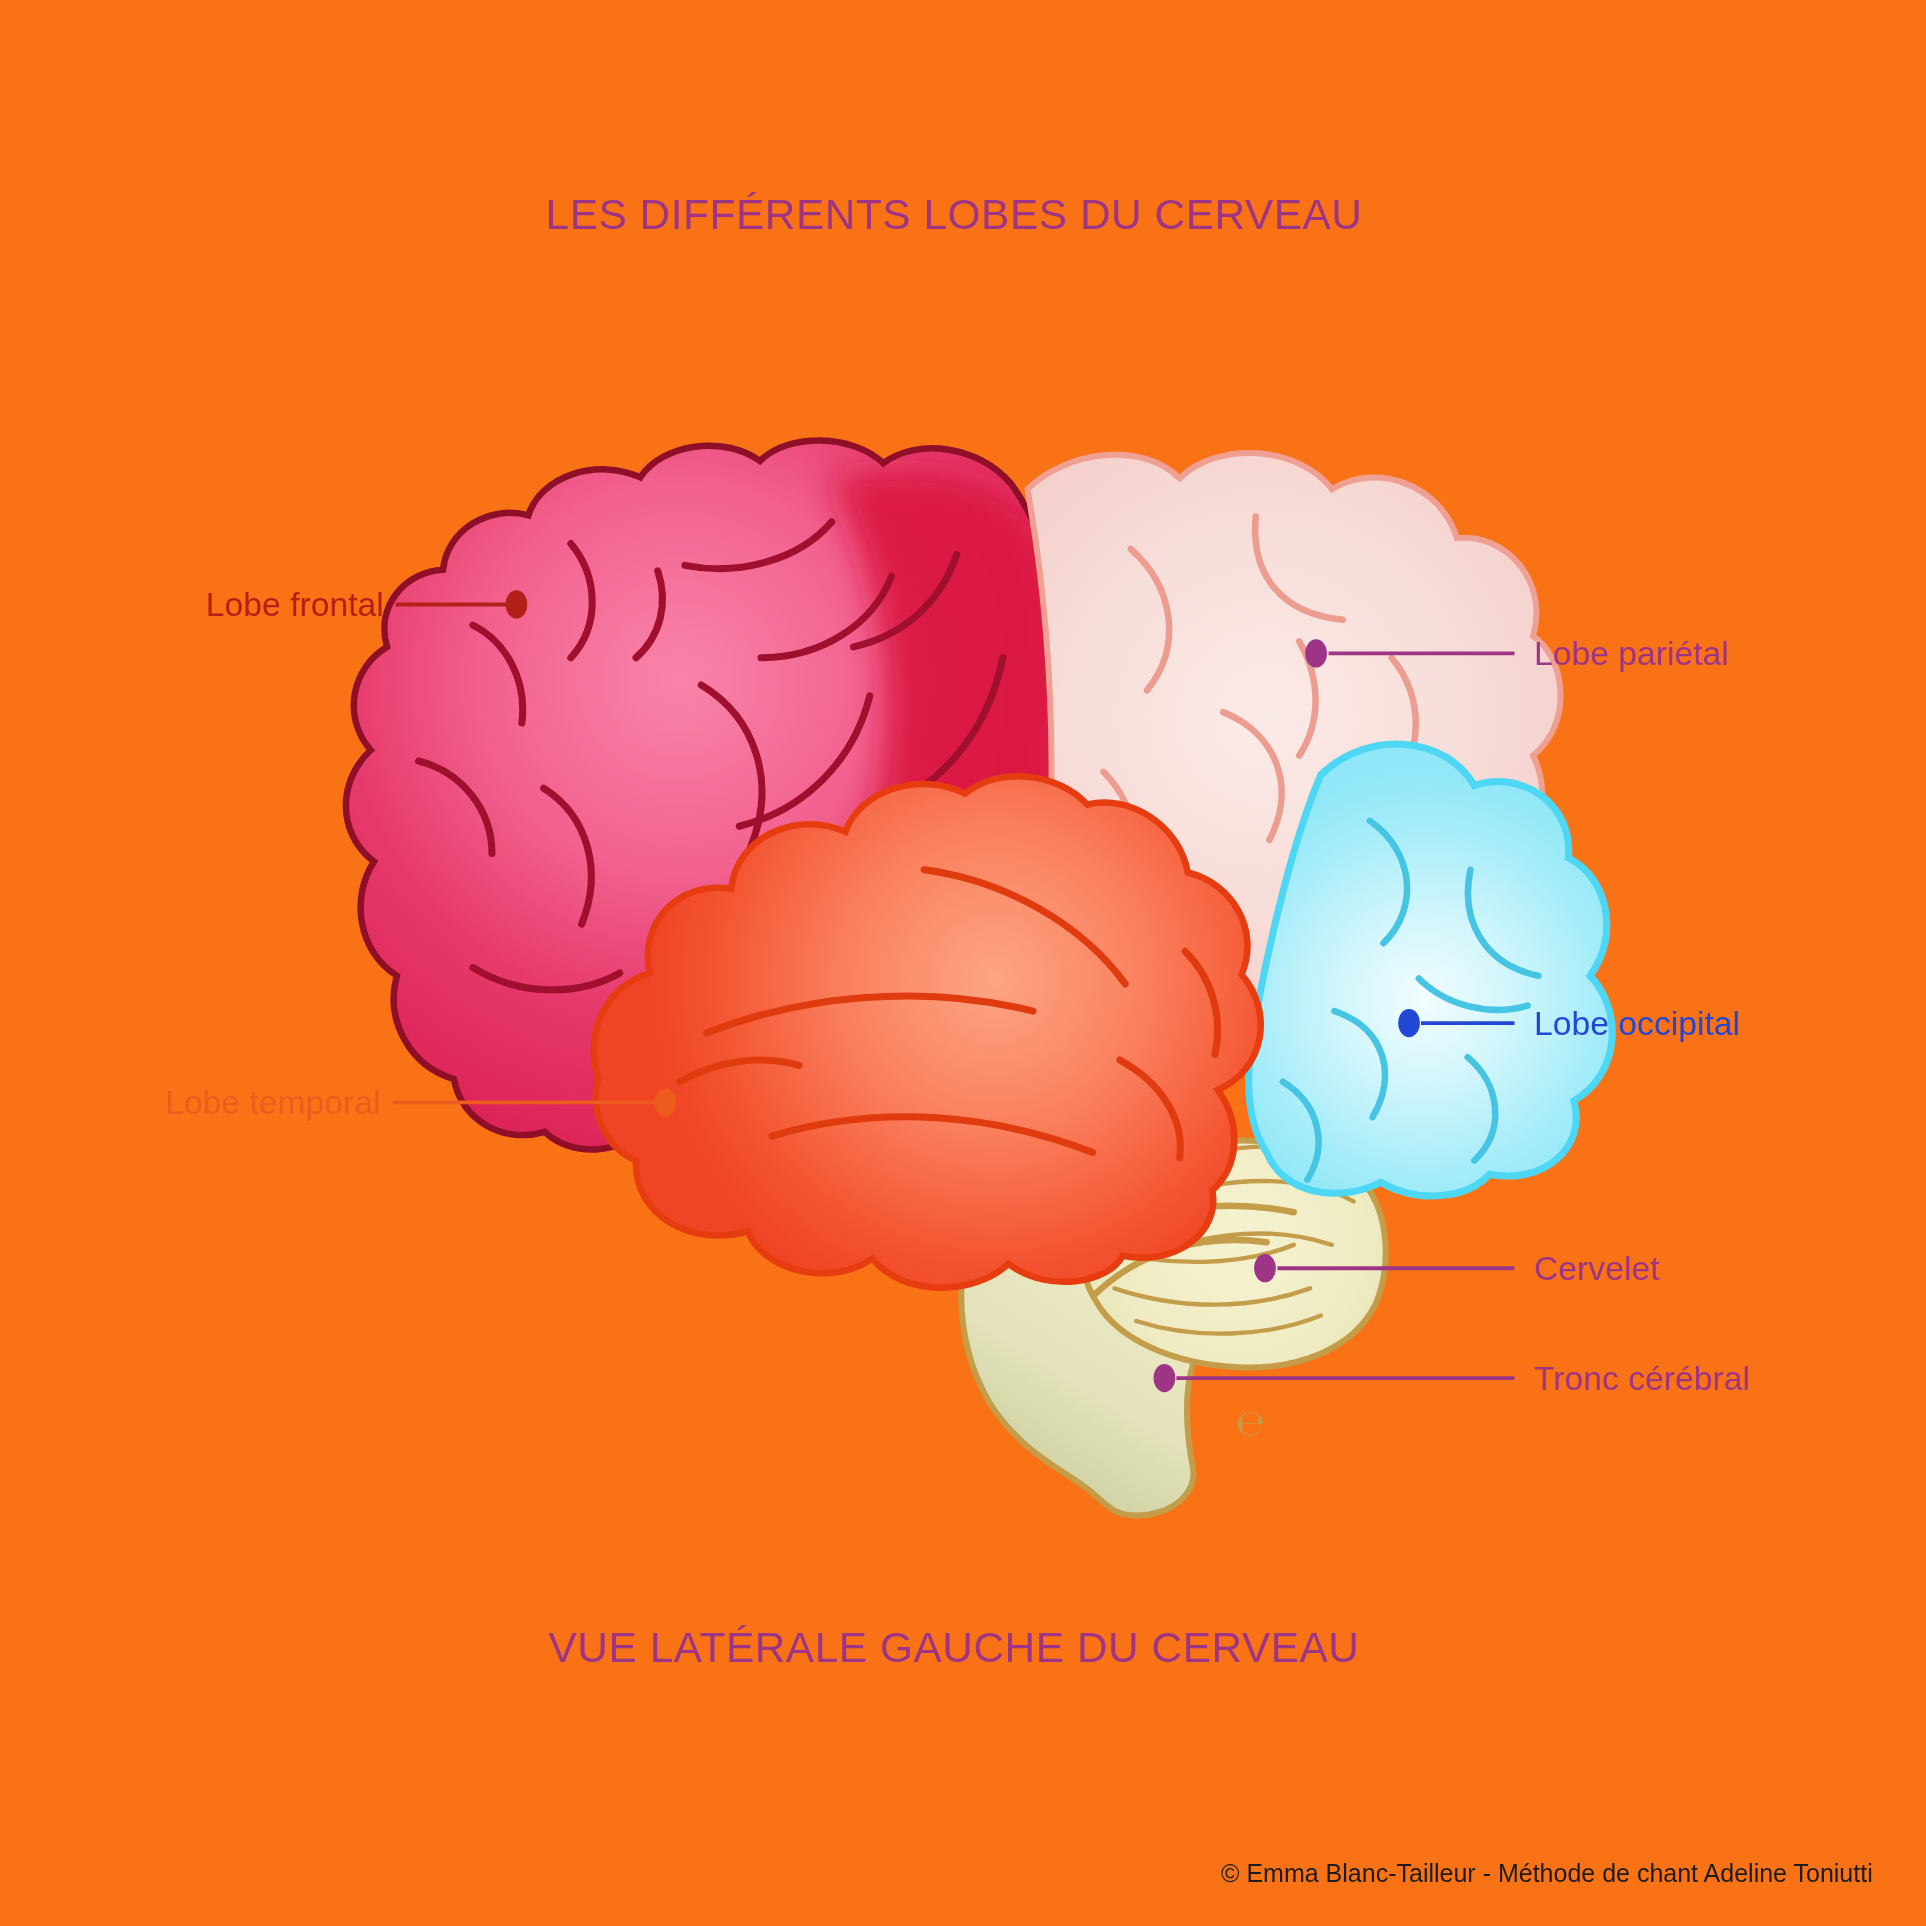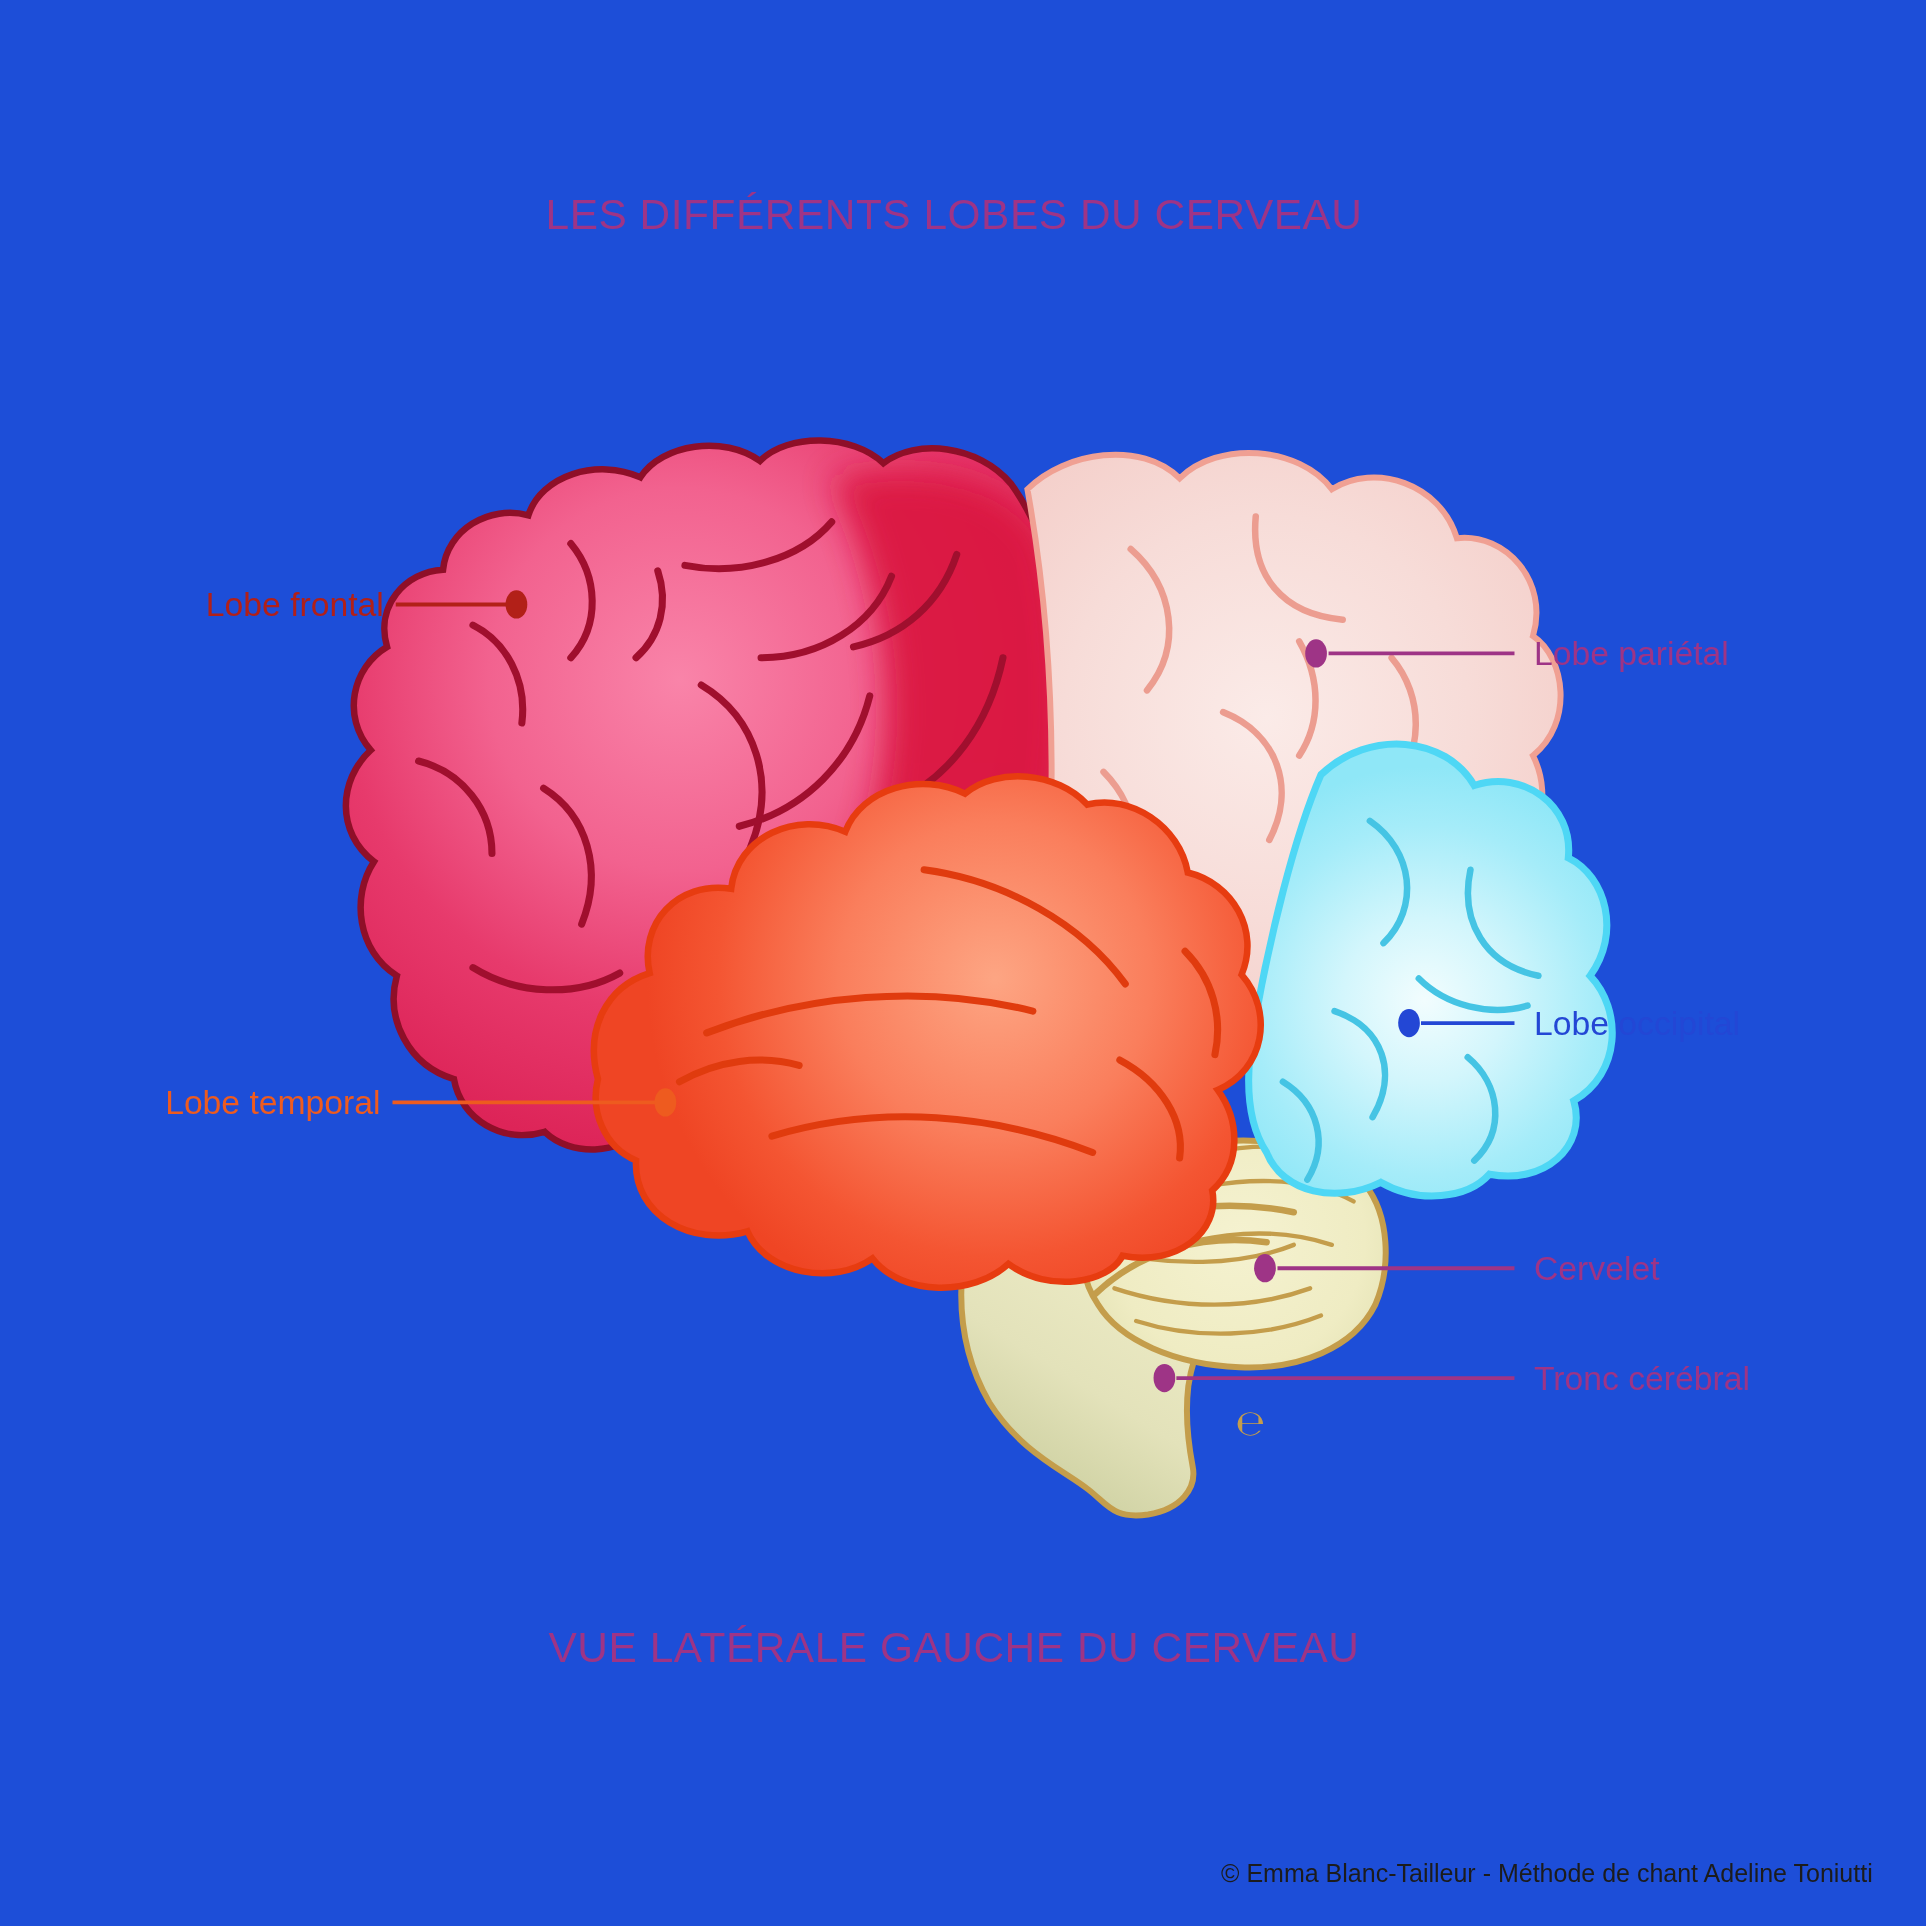--- a/index.html
+++ b/index.html
@@ -4,21 +4,21 @@
 <style>
   html, body {
     margin: 0;
     padding: 0;
     background: #ffffff;
   }
   .page {
     width: 1926px;
     height: 1926px;
     position: relative;
-    background: #1d4ed8;
+    background: #f97316;
     font-family: "Liberation Sans", sans-serif;
   }
   svg { display: block; }
   text {
     font-family: "Liberation Sans", sans-serif;
   }
   .heading {
     font-size: 78px;
     letter-spacing: 1px;
   }

